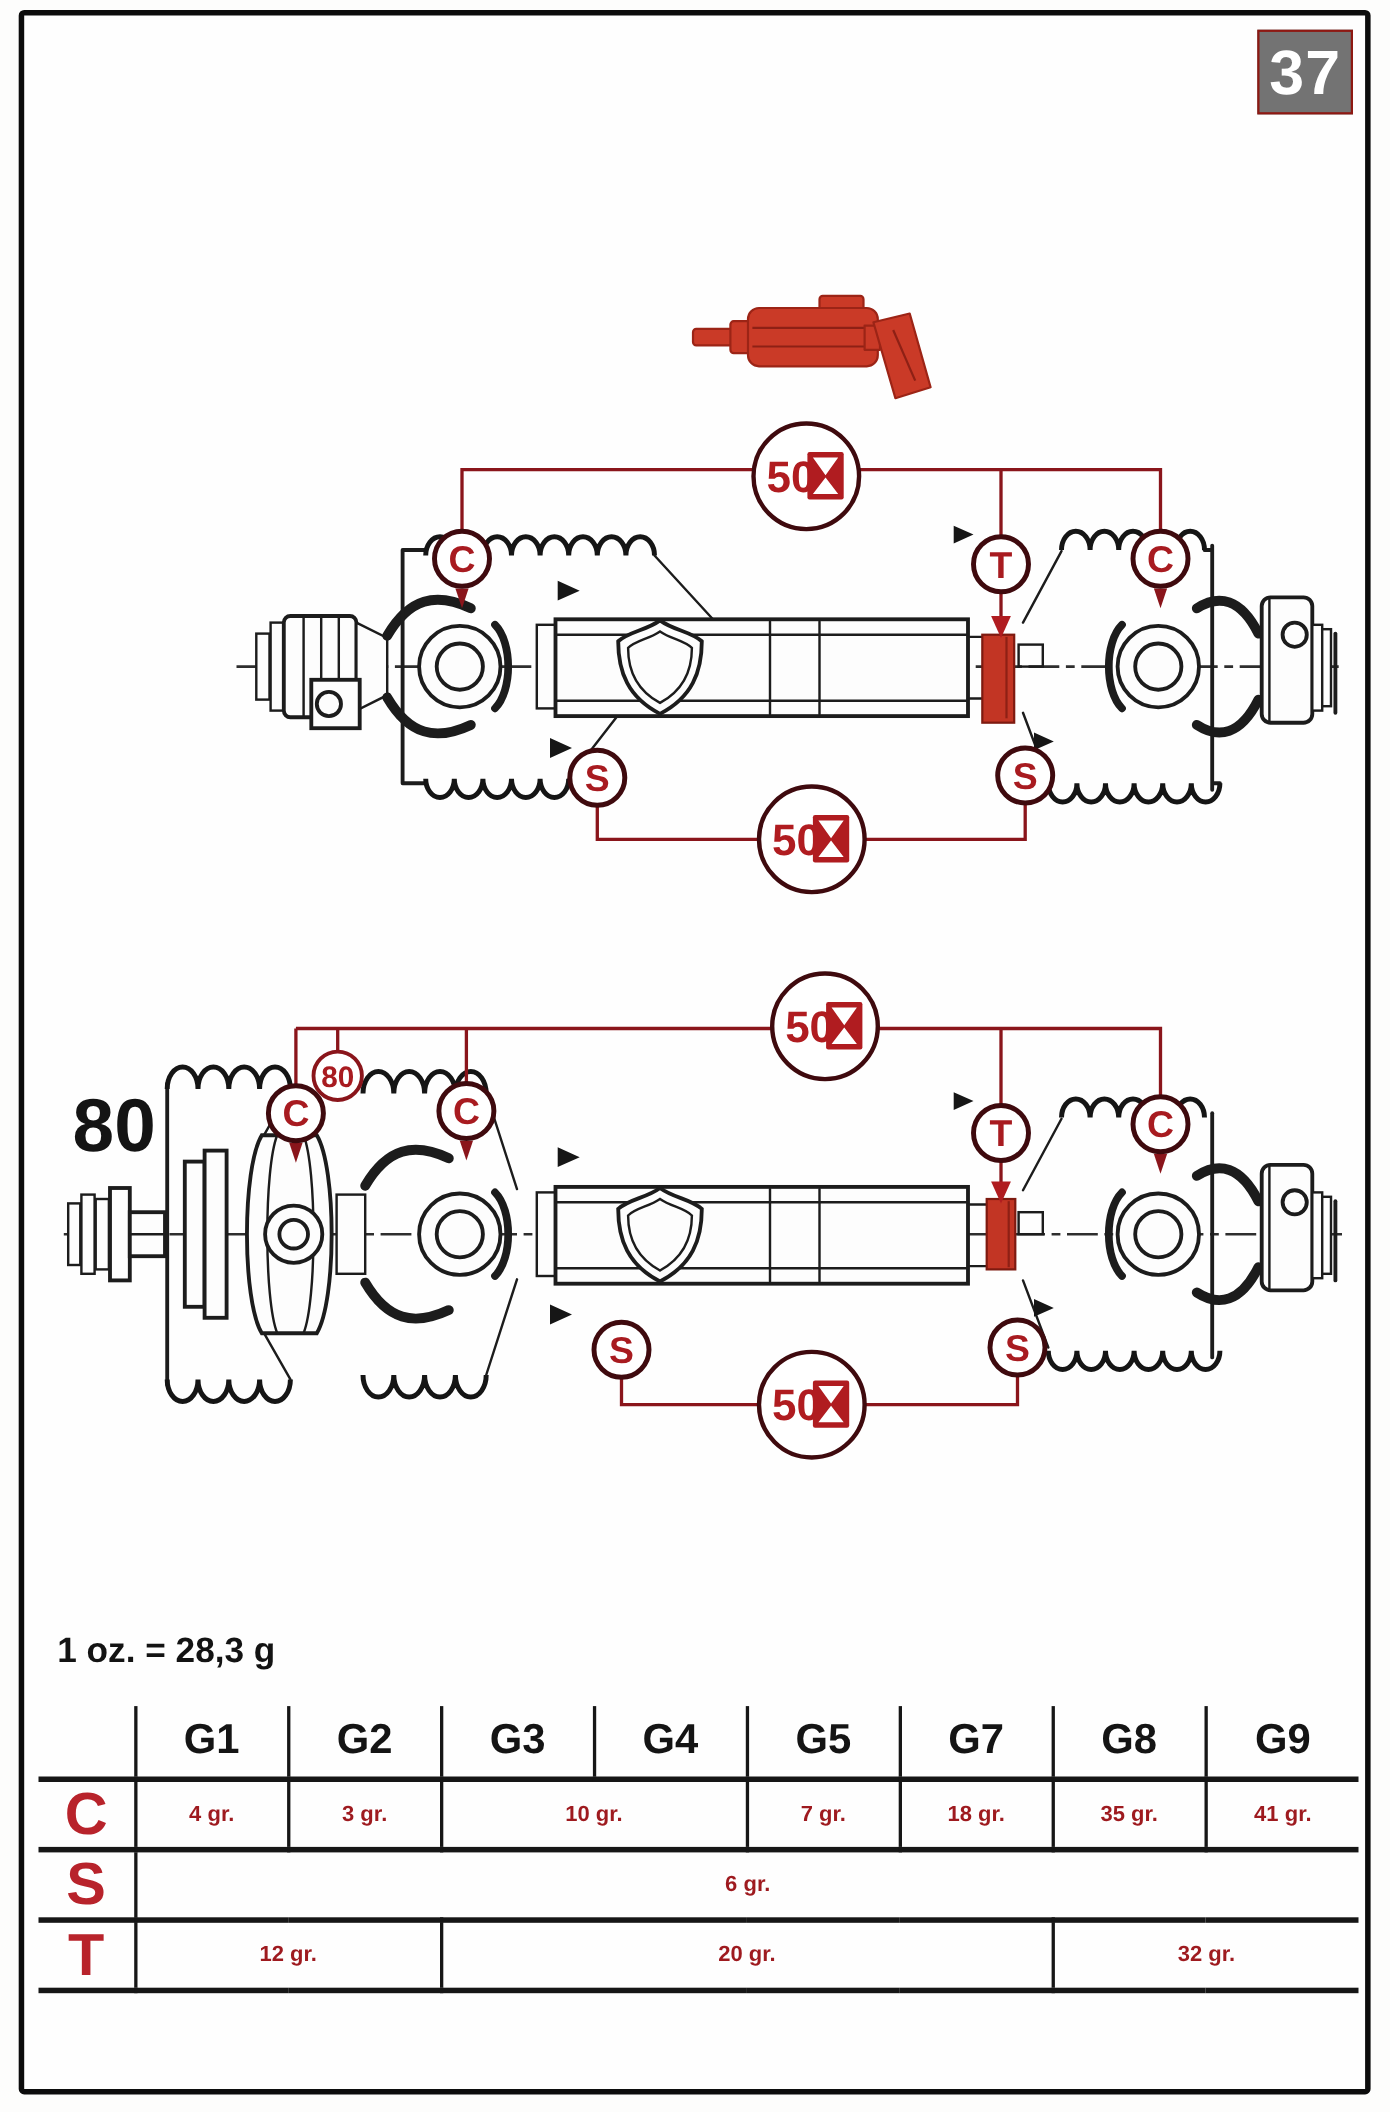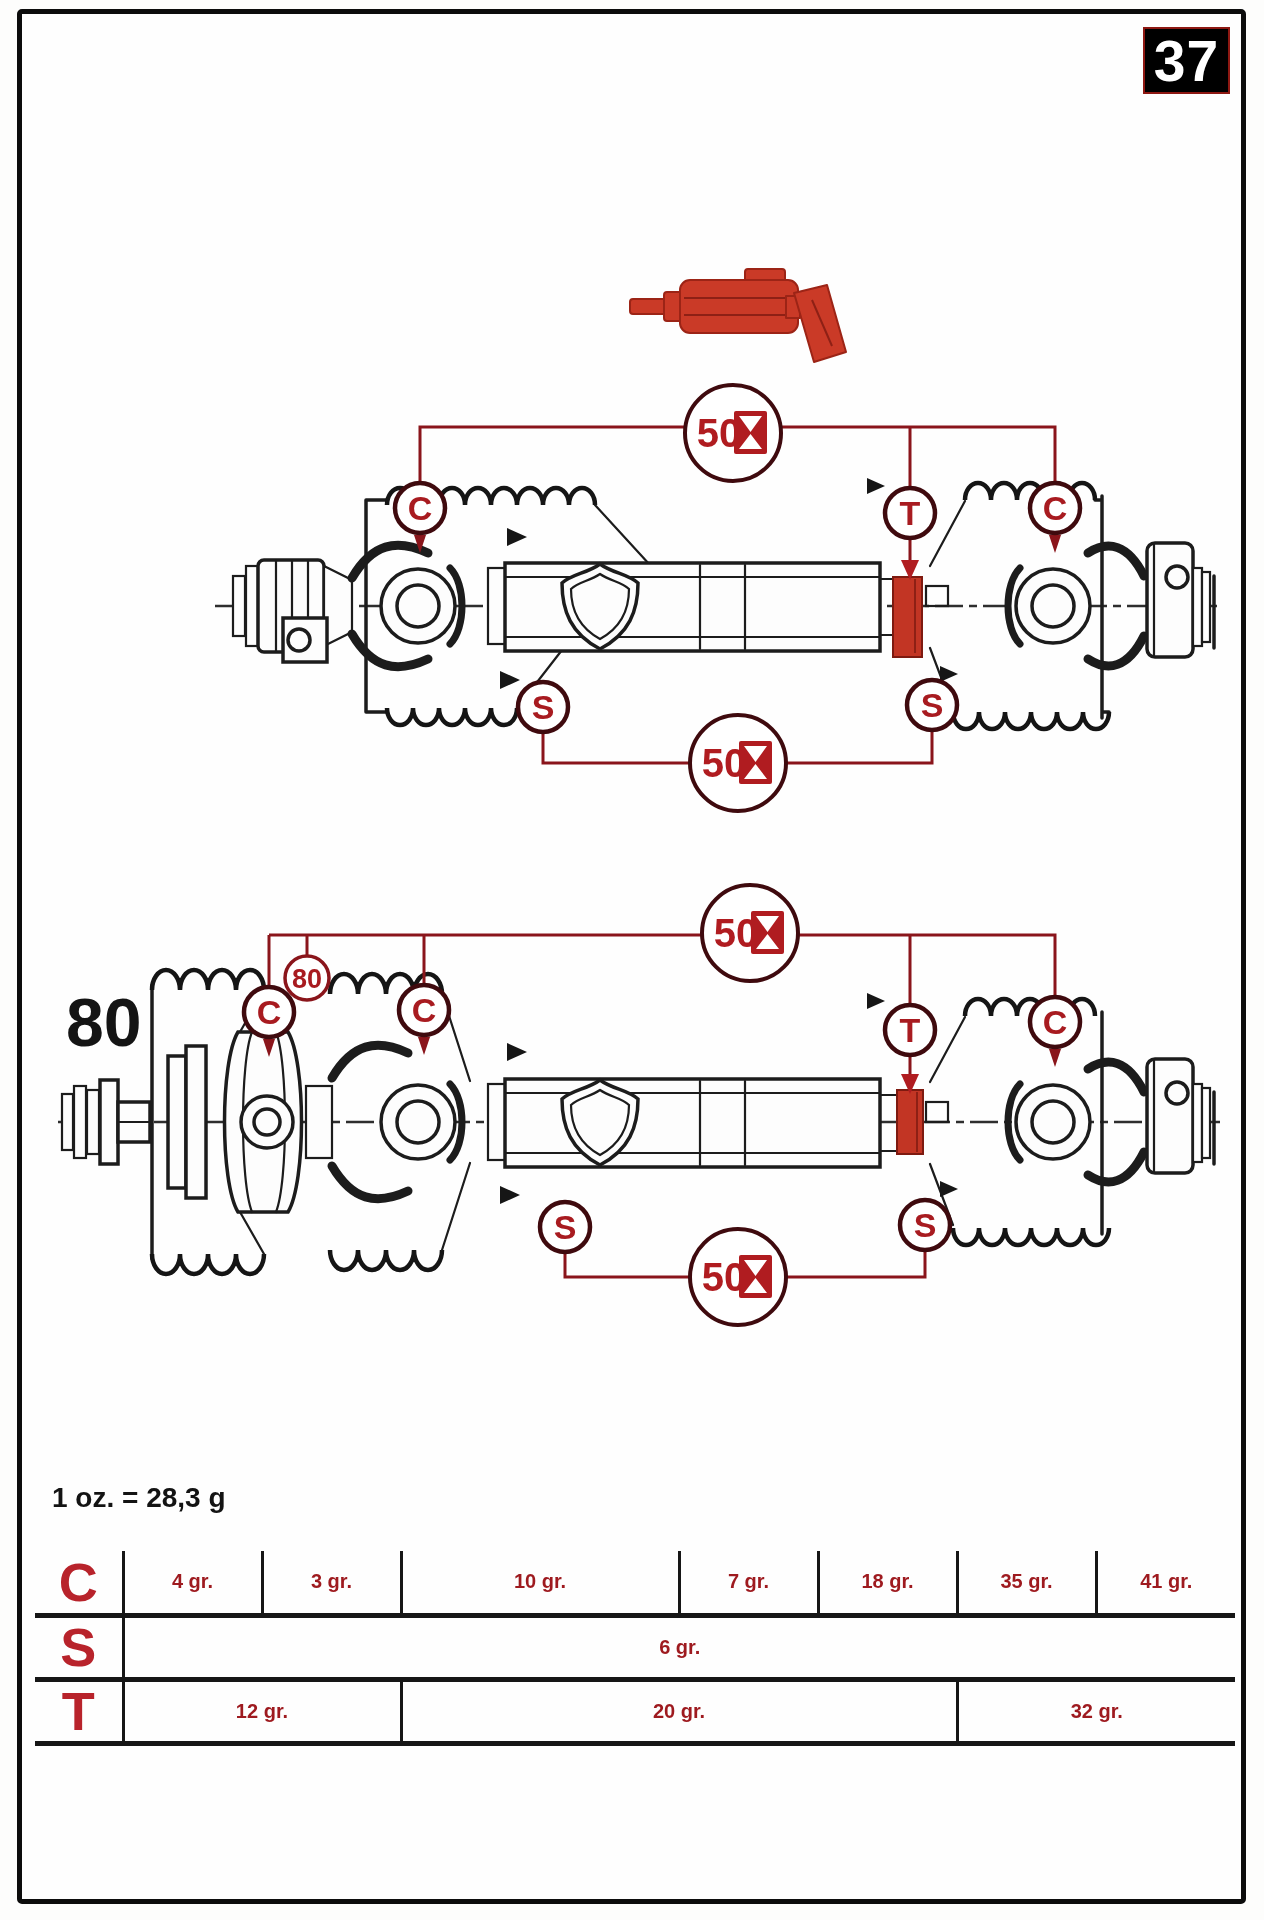--- a/index.html
+++ b/index.html
@@ -1,21 +1,21 @@
 <!DOCTYPE html>
 <html><head>
 <meta charset="utf-8">
 <style>
   html,body{margin:0;padding:0;background:#ffffff;}
   .page{position:relative;width:1264px;height:1920px;background:#fdfdfc;overflow:hidden;
         font-family:"Liberation Sans",sans-serif;}
   .frame{position:absolute;left:17px;top:9px;width:1229px;height:1895px;
          border:5px solid #0c0c0c;border-radius:5px;background:#fefefe;box-sizing:border-box;}
-  .page-badge{position:absolute;left:1143px;top:27px;width:87px;height:67px;
-              background:#000000;border:2px solid #8e1812;box-sizing:border-box;
+  .page-badge{position:absolute;left:1143px;top:27px;width:87px;height:77px;
+              background:#737373;border:2px solid #8e1812;box-sizing:border-box;
               display:flex;align-items:center;justify-content:center;}
   .page-badge span{color:#ffffff;font-size:57px;font-weight:bold;letter-spacing:1px;}
   .canvas{position:absolute;left:0;top:0;width:1264px;height:1920px;}
 
   
   .ink{stroke:#1c1c1c;fill:none;stroke-width:3.5;stroke-linecap:round;}
   .ink-f{stroke:#1c1c1c;fill:#fdfdfd;stroke-width:3.5;}
   .thin{stroke-width:2.2;}
   .arm{stroke:#1c1c1c;fill:none;stroke-width:9;stroke-linecap:round;}
   .arm7{stroke:#1c1c1c;fill:none;stroke-width:7;stroke-linecap:round;}
@@ -33,21 +33,21 @@
   .hg-box{fill:#b01c20;}
   .hg-glass{fill:#ffffff;}
   .badge80-circ{fill:#ffffff;stroke:#8a151b;stroke-width:3.5;}
   .badge80-txt{font-family:"Liberation Sans",sans-serif;font-size:27px;font-weight:bold;
                fill:#a81b20;text-anchor:middle;}
   .red-part{fill:#c23524;stroke:#7e1a10;stroke-width:2;}
   .red-shade{stroke:#8e2015;stroke-width:2;fill:none;}
   .gun{fill:#ca3a27;stroke:#9c2416;stroke-width:2;stroke-linejoin:round;}
   .size80{font-family:"Liberation Sans",sans-serif;font-size:68px;font-weight:bold;fill:#141414;}
 
-  .oz-note{position:absolute;left:52px;top:1482px;font-size:28px;font-weight:bold;color:#131313;}
+  .oz-note{position:absolute;left:52px;top:1482px;font-size:32px;font-weight:bold;color:#131313;}
 
   .grease-table{position:absolute;left:35px;top:1551px;width:1200px;
                 border-collapse:collapse;table-layout:fixed;}
   .grease-table tr{border-bottom:5px solid #161616;height:64px;}
   .grease-table td{border-left:3.5px solid #161616;text-align:center;vertical-align:middle;
                    padding:0;overflow:hidden;}
   .grease-table td:first-child{border-left:none;}
   .grease-table td.h{font-size:38px;font-weight:bold;color:#141414;}
   .grease-table td.v{font-size:20px;font-weight:bold;color:#9e1a1f;}
   .grease-table td.lbl{font-size:54px;font-weight:bold;color:#b8232b;line-height:1;}
@@ -325,20 +325,31 @@
         <col style="width:139px">
         <col style="width:139px">
       <col style="width:139px">
         <col style="width:139px">
         <col style="width:139px">
       <col style="width:139px">
         <col style="width:139px">
         <col style="width:139px">
     </colgroup>
     <tbody>
+        <tr style="height:66px">
+      <td class="lbl"></td>
+      <td class="h">G1</td>
+      <td class="h">G2</td>
+      <td class="h">G3</td>
+      <td class="h">G4</td>
+      <td class="h">G5</td>
+      <td class="h">G7</td>
+      <td class="h">G8</td>
+      <td class="h">G9</td>
+    </tr>
     <tr>
       <td class="lbl">C</td>
       <td class="v">4 gr.</td>
       <td class="v">3 gr.</td>
       <td class="v" colspan="2">10 gr.</td>
       <td class="v">7 gr.</td>
       <td class="v">18 gr.</td>
       <td class="v">35 gr.</td>
       <td class="v">41 gr.</td>
     </tr>

